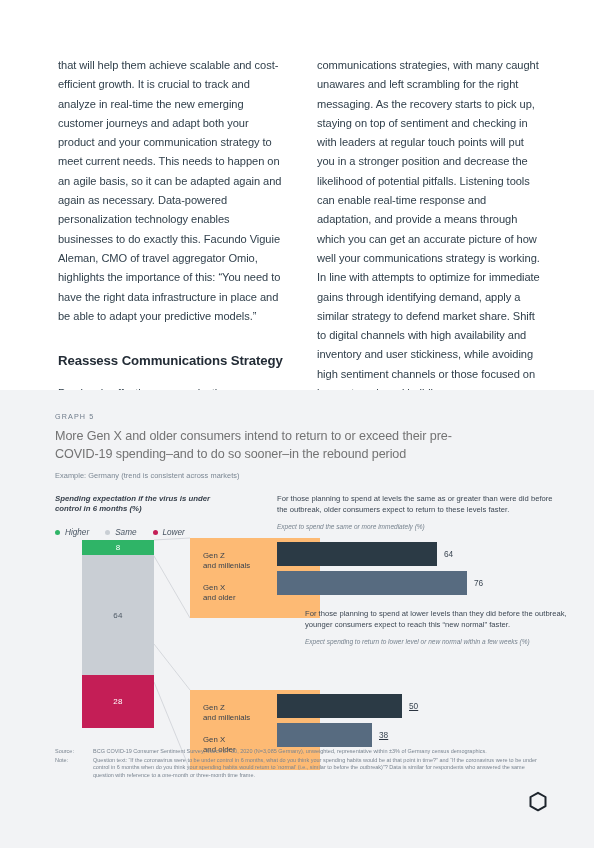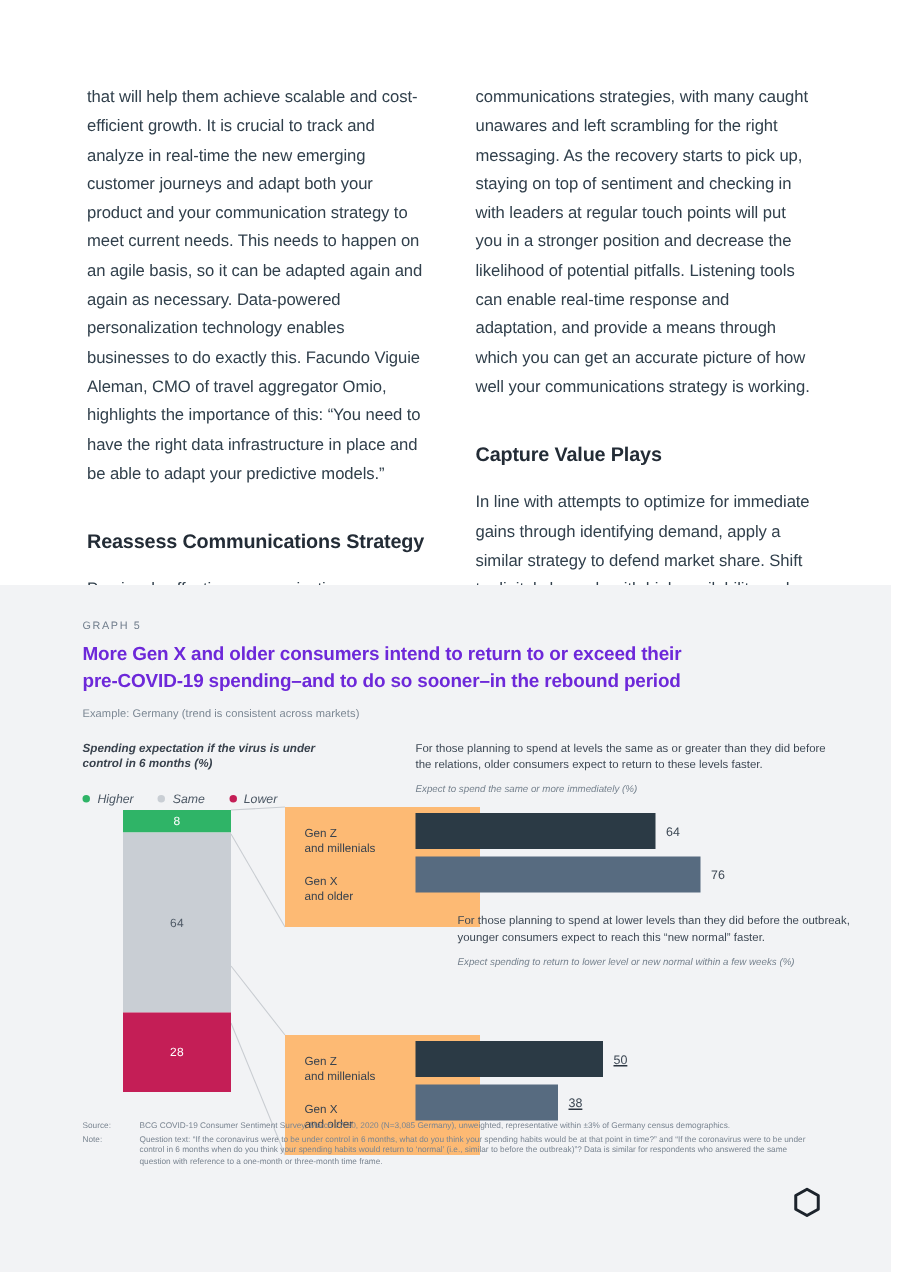--- a/index.html
+++ b/index.html
@@ -48,22 +48,22 @@
   .graph-kicker {
     font-size: 7.2px;
     letter-spacing: 1.1px;
     color: #6f7c8b;
     text-transform: uppercase;
     margin-bottom: 7px;
   }
   .graph-title {
     font-size: 12.6px;
     line-height: 17.5px;
-    color: #6d28d9;
-    font-weight: 700;
+    color: #737373;
+    font-weight: 400;
     letter-spacing: -0.1px;
     max-width: 420px;
   }
   .graph-sub {
     font-size: 7.4px;
     color: #7b8793;
     margin-top: 8px;
     letter-spacing: 0.05px;
   }
 
@@ -178,21 +178,20 @@
 <div class="page">
 
   <div class="article">
     <div class="col">
       <p>that will help them achieve scalable and cost-efficient growth. It is crucial to track and analyze in real-time the new emerging customer journeys and adapt both your product and your communication strategy to meet current needs. This needs to happen on an agile basis, so it can be adapted again and again as necessary. Data-powered personalization technology enables businesses to do exactly this. Facundo Viguie Aleman, CMO of travel aggregator Omio, highlights the importance of this: “You need to have the right data infrastructure in place and be able to adapt your predictive models.”</p>
       <h2 class="first">Reassess Communications Strategy</h2>
       <p>Previously effective communications strategies have likely already been undermined by the crisis. Work closely with public relations professionals and leadership to bring a uniform and well thought out approach here. The early weeks of the crisis brought a rapid set of</p>
     </div>
     <div class="col">
       <p>communications strategies, with many caught unawares and left scrambling for the right messaging. As the recovery starts to pick up, staying on top of sentiment and checking in with leaders at regular touch points will put you in a stronger position and decrease the likelihood of potential pitfalls. Listening tools can enable real-time response and adaptation, and provide a means through which you can get an accurate picture of how well your communications strategy is working.</p>
-      <h2 class="first">Capture Value Plays</h2>
       <p>In line with attempts to optimize for immediate gains through identifying demand, apply a similar strategy to defend market share. Shift to digital channels with high availability and inventory and user stickiness, while avoiding high sentiment channels or those focused on longer-term brand building.</p>
     </div>
   </div>
 
   <div class="graph">
 
     <div class="graph-kicker">GRAPH 5</div>
     <div class="graph-title">More Gen X and older consumers intend to return to or exceed their pre-COVID-19 spending–and to do so sooner–in the rebound period</div>
     <div class="graph-sub">Example: Germany (trend is consistent across markets)</div>
 
@@ -237,21 +236,21 @@
       <div class="panel panel-top">
         <div class="grp grp-a">Gen Z<br>and millenials</div>
         <div class="grp grp-b">Gen X<br>and older</div>
       </div>
       <div class="panel panel-bottom">
         <div class="grp grp-a">Gen Z<br>and millenials</div>
         <div class="grp grp-b">Gen X<br>and older</div>
       </div>
 
       <div class="side side-top" style="top:0;">
-        <div class="side-note">For those planning to spend at levels the same as or greater than they did before the relations, older consumers expect to return to these levels faster.</div>
+        <div class="side-note">For those planning to spend at levels the same as or greater than were did before the outbreak, older consumers expect to return to these levels faster.</div>
         <div class="side-cap">Expect to spend the same or more immediately (%)</div>
       </div>
 
       <div class="bargrp bg-1" style="left:222px; top:48px; position:absolute; width:260px;">
         <div class="barrow">
           <div class="bar" style="background:#2b3a45;width:160px"></div>
           <span class="barval">64</span>
         </div>
         <div class="barrow">
           <div class="bar" style="background:#576b80;width:190px"></div>

